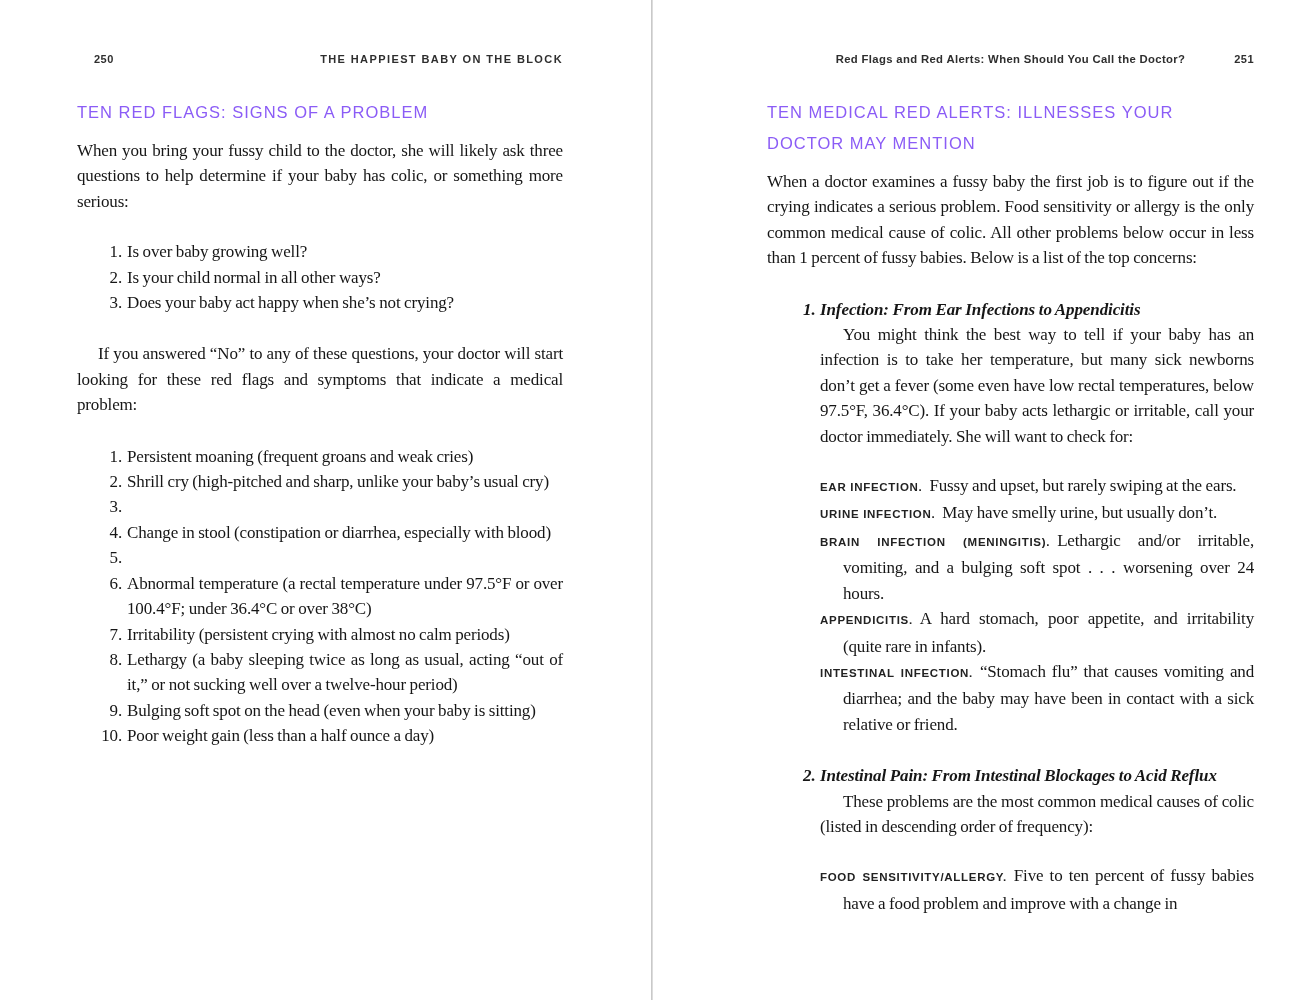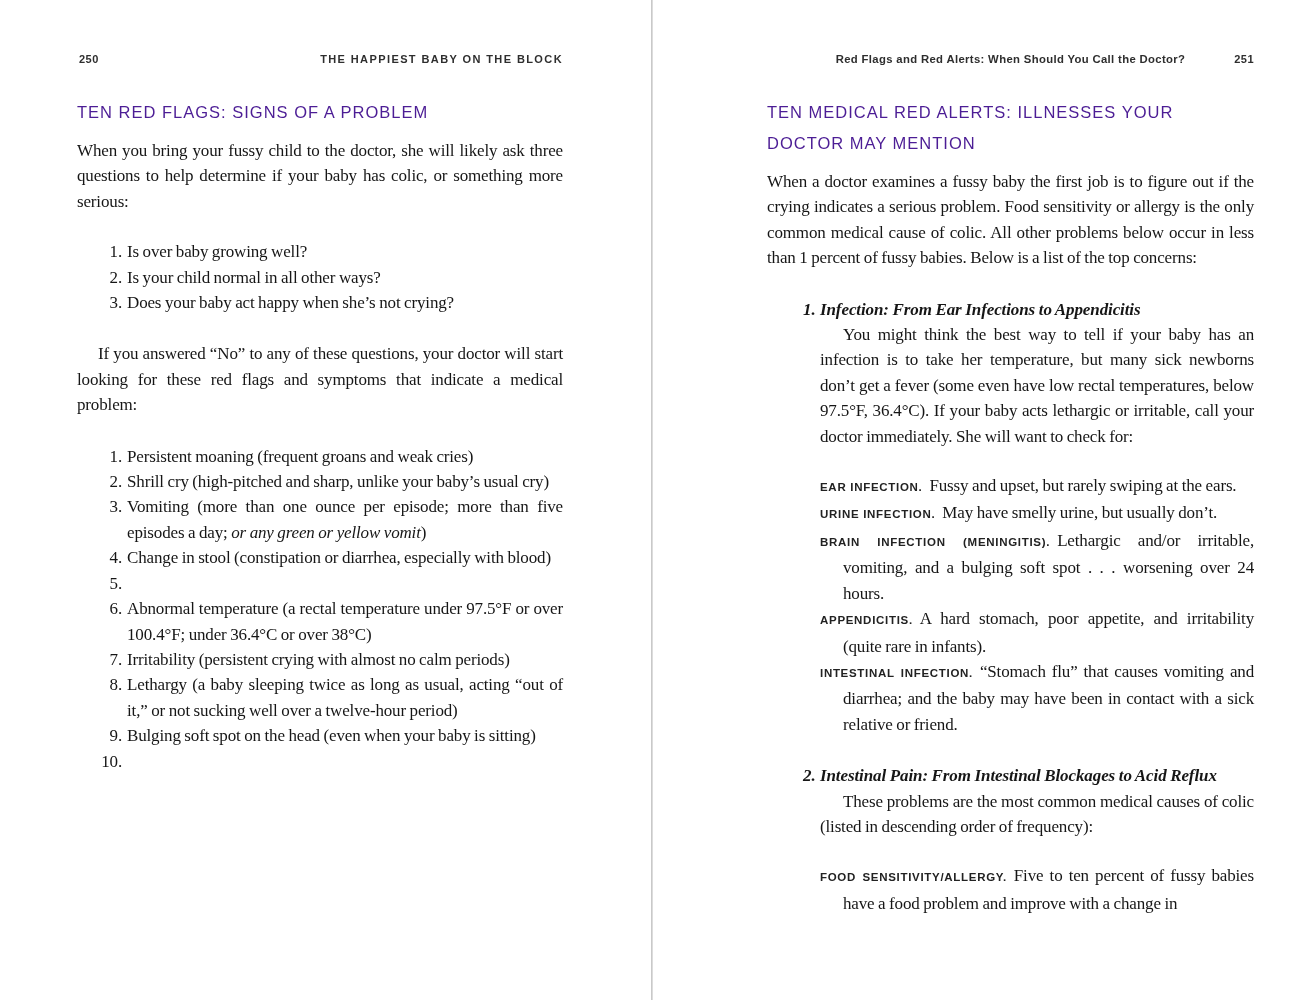--- a/index.html
+++ b/index.html
@@ -22,33 +22,33 @@
   .page-right { left: 767px; width: 487px; }
 
   .running-head {
     position: relative;
     height: 15px;
     font-family: "Liberation Sans", sans-serif;
     font-weight: bold;
     font-size: 11px;
     color: #2e2e2e;
   }
-  .folio-left  { position: absolute; left: 2px; top: 0; letter-spacing: 0.5px; }
+  .folio-left  { position: absolute; left: 17px; top: 0; letter-spacing: 0.5px; }
   .folio-right { position: absolute; right: 0; top: 0; letter-spacing: 0.5px; }
   .rh-title { display: block; text-align: right; letter-spacing: 1.4px; }
   .rh-title-r { display: block; text-align: center; letter-spacing: 0.35px; font-size: 11.3px; }
 
   .page-heading {
     margin-top: 29px;
     font-family: "Liberation Sans", sans-serif;
     font-weight: 400;
     font-size: 16.5px;
     letter-spacing: 1px;
     line-height: 31px;
-    color: #4c1d95;
+    color: #8b5cf6;
   }
 
   .body-text {
     font-size: 17px;
     line-height: 25.4px;
     letter-spacing: -0.15px;
     word-spacing: -0.5px;
     text-align: justify;
   }
   .para { margin-top: 10px; }
@@ -113,21 +113,20 @@
     <li>
       <span class="num">1.</span>
       <span class="item-text">Persistent moaning (frequent groans and weak cries)</span>
     </li>
     <li>
       <span class="num">2.</span>
       <span class="item-text">Shrill cry (high-pitched and sharp, unlike your baby’s usual cry)</span>
     </li>
     <li>
       <span class="num">3.</span>
-      <span class="item-text"><span>Vomiting (more than one ounce per episode; more than five episodes a day; </span><span class="it">or any green or yellow vomit</span><span>)</span></span>
     </li>
     <li>
       <span class="num">4.</span>
       <span class="item-text">Change in stool (constipation or diarrhea, especially with blood)</span>
     </li>
     <li>
       <span class="num">5.</span>
     </li>
     <li>
       <span class="num">6.</span>
@@ -140,20 +139,21 @@
     <li>
       <span class="num">8.</span>
       <span class="item-text">Lethargy (a baby sleeping twice as long as usual, acting “out of it,” or not sucking well over a twelve-hour period)</span>
     </li>
     <li>
       <span class="num">9.</span>
       <span class="item-text">Bulging soft spot on the head (even when your baby is sitting)</span>
     </li>
     <li>
       <span class="num">10.</span>
+      <span class="item-text">Poor weight gain (less than a half ounce a day)</span>
     </li>
   </ol>
 </section>
 
 <section class="page page-right">
   <header class="running-head">
     <span class="rh-title-r">Red Flags and Red Alerts: When Should You Call the Doctor?</span>
     <span class="folio-right">251</span>
   </header>
 

